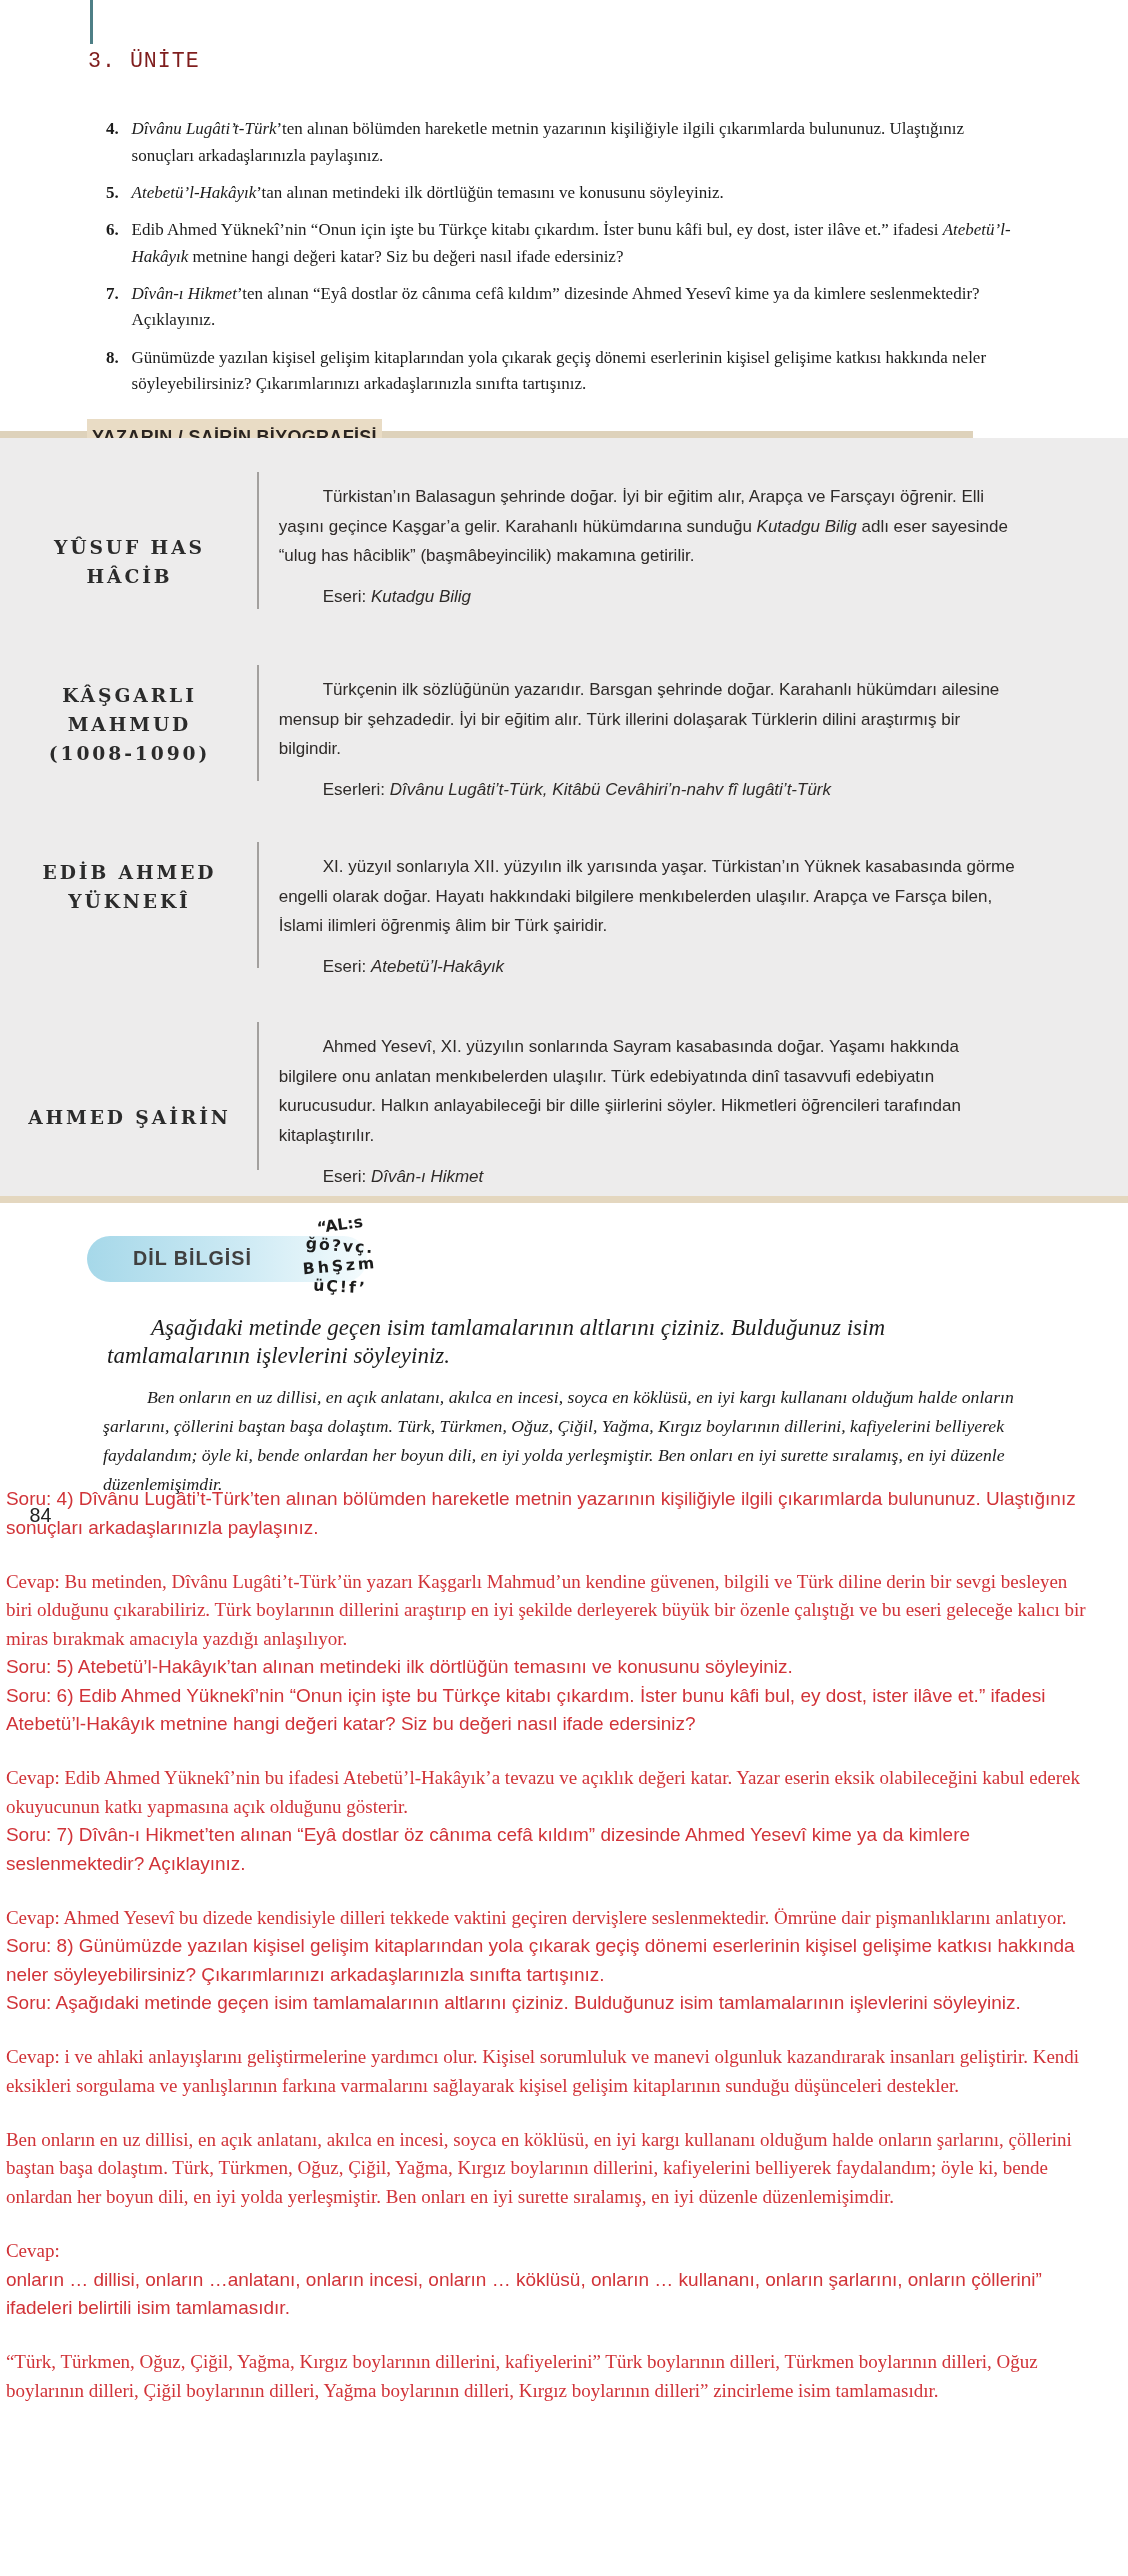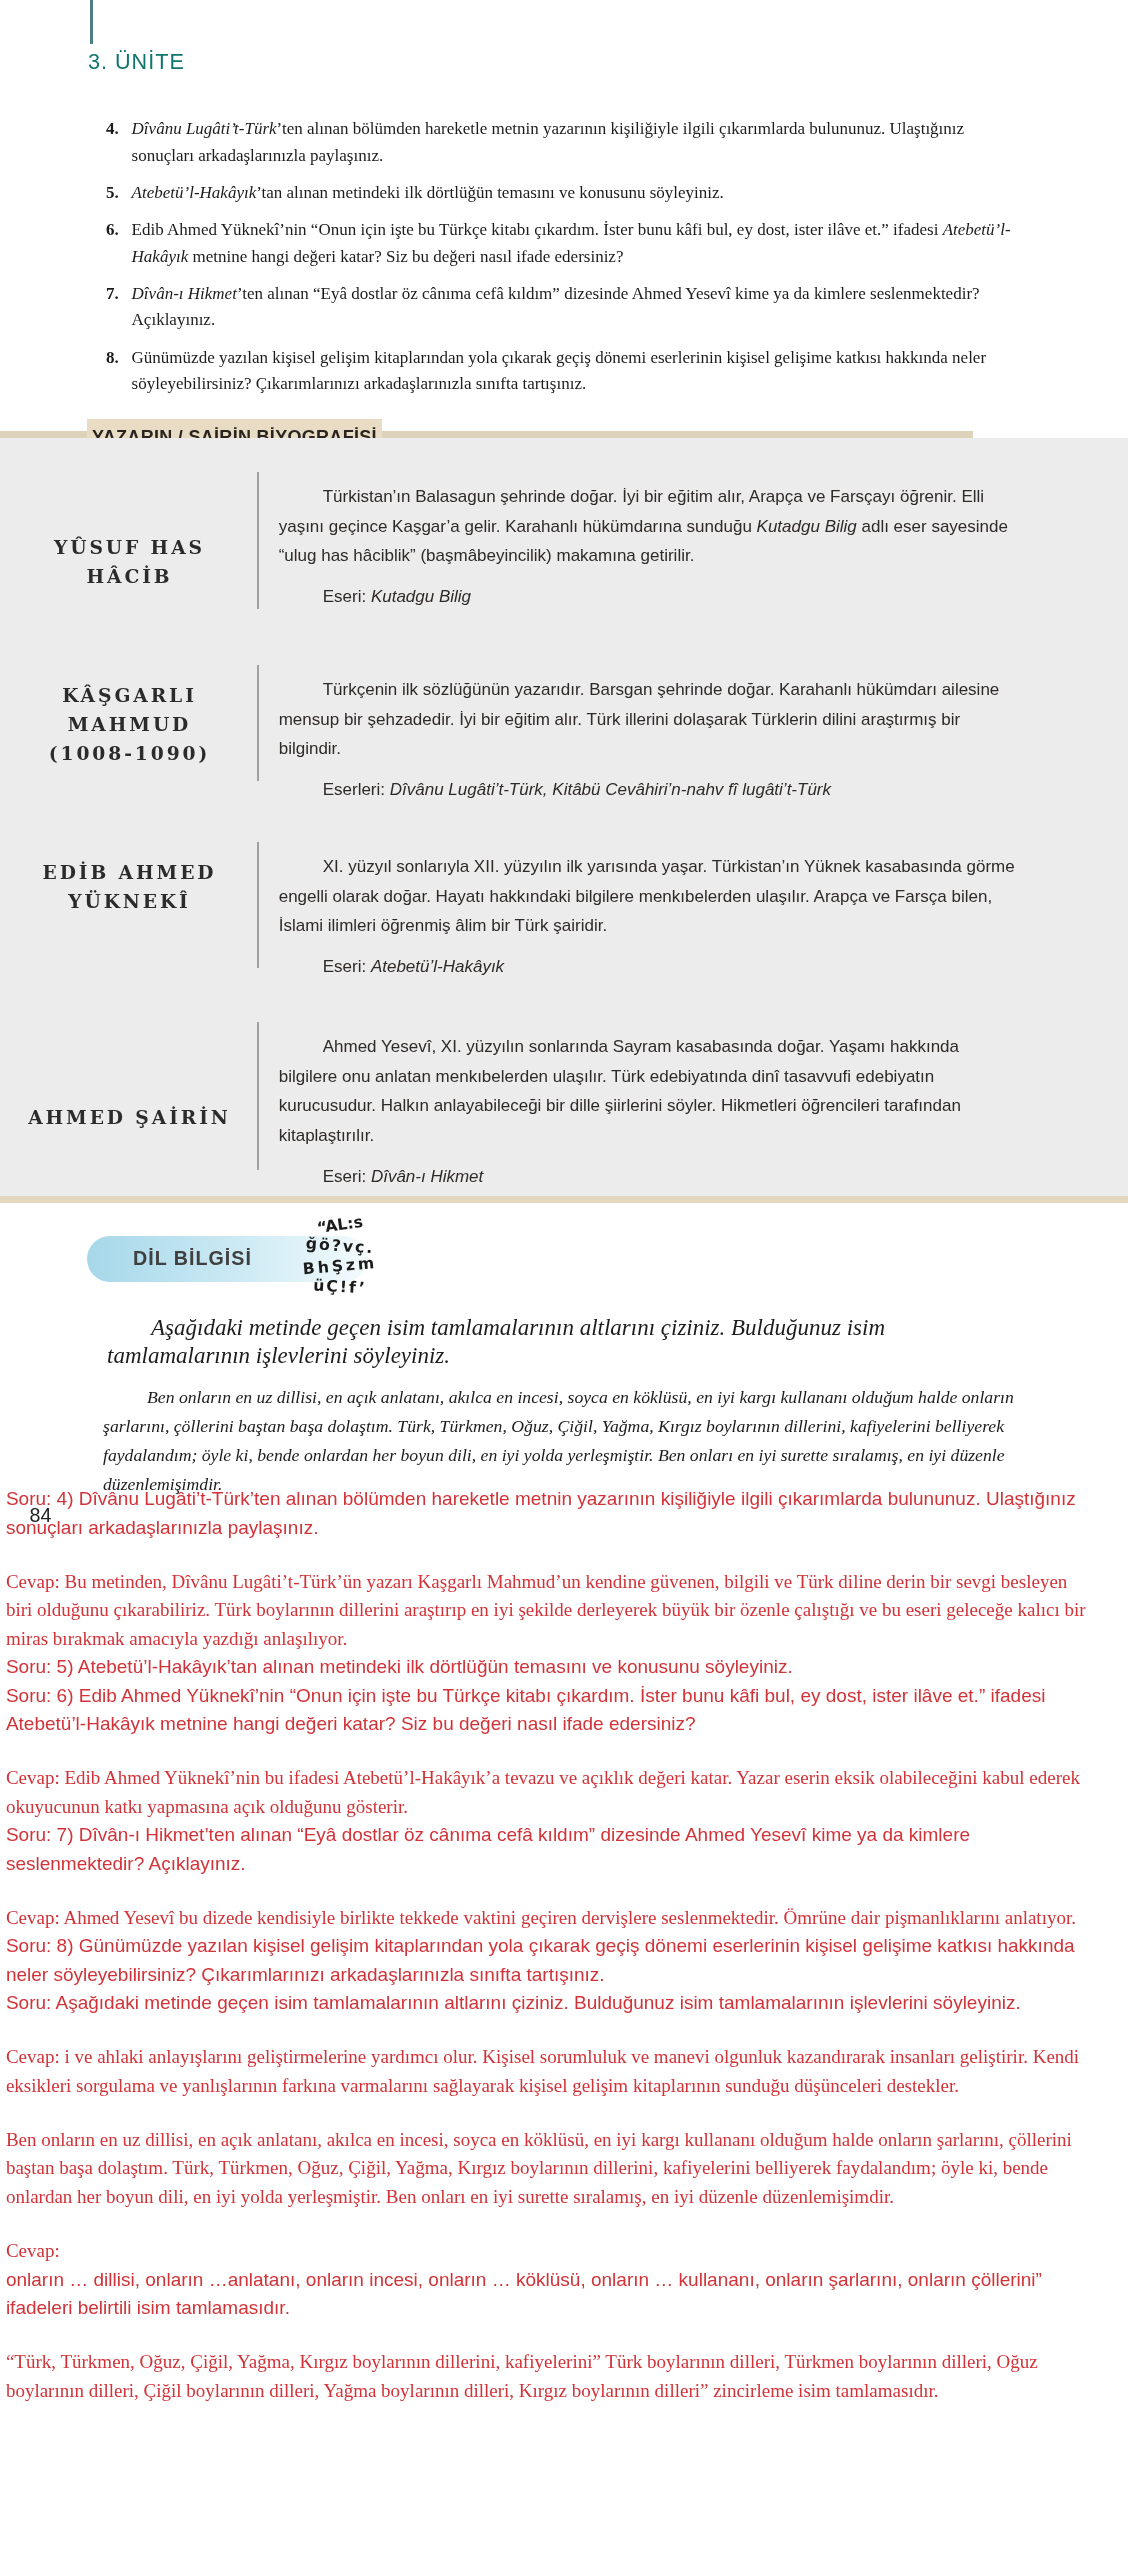--- a/index.html
+++ b/index.html
@@ -2,21 +2,21 @@
 <html><head>
 <meta charset="utf-8">
 <style>
   html,body{margin:0;padding:0;}
   body{
     width:1129px;height:2576px;position:relative;background:#ffffff;
     font-family:"Liberation Sans",sans-serif;overflow:hidden;
   }
   
   .unit-rule{position:absolute;left:90px;top:0;width:2.9px;height:44px;background:#4e7f86;}
-  .unit-label{position:absolute;left:88px;top:49px;font-size:21.6px;color:#0f766e;letter-spacing:1px;font-family:Liberation Sans, sans-serif;}
+  .unit-label{position:absolute;left:88px;top:49px;font-size:21.6px;color:#7f1d1d;letter-spacing:1px;font-family:Liberation Mono, monospace;}
   
   .questions{position:absolute;left:106px;top:116px;width:914px;font-family:"Liberation Serif",serif;font-size:17px;line-height:26.5px;color:#1c1c1c;}
   .question{display:flex;margin-bottom:10.8px;}
   .question .qnum{font-weight:bold;width:25.6px;flex:0 0 25.6px;}
   .question .qtext{flex:1;}
   
   .bio-top-rule{position:absolute;left:0;top:431px;width:973px;height:6.9px;background:#ded2bb;}
   .bio-header-box{position:absolute;left:87px;top:419px;width:295px;height:36px;background:#e9dcc5;display:flex;align-items:center;justify-content:center;text-align:right;}
   .bio-header-box span{font-weight:bold;font-size:18px;color:#2a2420;letter-spacing:0.3px;}
   .bio-panel{position:absolute;left:0;top:438px;width:1129px;height:758px;background:#edecec;}
@@ -142,21 +142,21 @@
   <p class="grammar-quote">Ben onların en uz dillisi, en açık anlatanı, akılca en incesi, soyca en köklüsü, en iyi kargı kullananı olduğum halde onların şarlarını, çöllerini baştan başa dolaştım. Türk, Türkmen, Oğuz, Çiğil, Yağma, Kırgız boylarının dillerini, kafiyelerini belliyerek faydalandım; öyle ki, bende onlardan her boyun dili, en iyi yolda yerleşmiştir. Ben onları en iyi surette sıralamış, en iyi düzenle düzenlemişimdir.</p>
 </div>
 
 <div class="answers">
   <p class="ans">Soru: 4) Dîvânu Lugâti’t-Türk’ten alınan bölümden hareketle metnin yazarının kişiliğiyle ilgili çıkarımlarda bulununuz. Ulaştığınız sonuçları arkadaşlarınızla paylaşınız.</p>
   <p class="ans gap">Cevap: Bu metinden, Dîvânu Lugâti’t-Türk’ün yazarı Kaşgarlı Mahmud’un kendine güvenen, bilgili ve Türk diline derin bir sevgi besleyen biri olduğunu çıkarabiliriz. Türk boylarının dillerini araştırıp en iyi şekilde derleyerek büyük bir özenle çalıştığı ve bu eseri geleceğe kalıcı bir miras bırakmak amacıyla yazdığı anlaşılıyor.</p>
   <p class="ans">Soru: 5) Atebetü’l-Hakâyık’tan alınan metindeki ilk dörtlüğün temasını ve konusunu söyleyiniz.</p>
   <p class="ans">Soru: 6) Edib Ahmed Yüknekî’nin “Onun için işte bu Türkçe kitabı çıkardım. İster bunu kâfi bul, ey dost, ister ilâve et.” ifadesi Atebetü’l-Hakâyık metnine hangi değeri katar? Siz bu değeri nasıl ifade edersiniz?</p>
   <p class="ans gap">Cevap: Edib Ahmed Yüknekî’nin bu ifadesi Atebetü’l-Hakâyık’a tevazu ve açıklık değeri katar. Yazar eserin eksik olabileceğini kabul ederek okuyucunun katkı yapmasına açık olduğunu gösterir.</p>
   <p class="ans">Soru: 7) Dîvân-ı Hikmet’ten alınan “Eyâ dostlar öz cânıma cefâ kıldım” dizesinde Ahmed Yesevî kime ya da kimlere seslenmektedir? Açıklayınız.</p>
-  <p class="ans gap">Cevap: Ahmed Yesevî bu dizede kendisiyle birlikte tekkede vaktini geçiren dervişlere seslenmektedir. Ömrüne dair pişmanlıklarını anlatıyor.</p>
+  <p class="ans gap">Cevap: Ahmed Yesevî bu dizede kendisiyle dilleri tekkede vaktini geçiren dervişlere seslenmektedir. Ömrüne dair pişmanlıklarını anlatıyor.</p>
   <p class="ans">Soru: 8) Günümüzde yazılan kişisel gelişim kitaplarından yola çıkarak geçiş dönemi eserlerinin kişisel gelişime katkısı hakkında neler söyleyebilirsiniz? Çıkarımlarınızı arkadaşlarınızla sınıfta tartışınız.</p>
   <p class="ans">Soru: Aşağıdaki metinde geçen isim tamlamalarının altlarını çiziniz. Bulduğunuz isim tamlamalarının işlevlerini söyleyiniz.</p>
   <p class="ans gap">Cevap: i ve ahlaki anlayışlarını geliştirmelerine yardımcı olur. Kişisel sorumluluk ve manevi olgunluk kazandırarak insanları geliştirir. Kendi eksikleri sorgulama ve yanlışlarının farkına varmalarını sağlayarak kişisel gelişim kitaplarının sunduğu düşünceleri destekler.</p>
   <p class="ans gap">Ben onların en uz dillisi, en açık anlatanı, akılca en incesi, soyca en köklüsü, en iyi kargı kullananı olduğum halde onların şarlarını, çöllerini baştan başa dolaştım. Türk, Türkmen, Oğuz, Çiğil, Yağma, Kırgız boylarının dillerini, kafiyelerini belliyerek faydalandım; öyle ki, bende onlardan her boyun dili, en iyi yolda yerleşmiştir. Ben onları en iyi surette sıralamış, en iyi düzenle düzenlemişimdir.</p>
   <p class="ans gap">Cevap:</p>
   <p class="ans">onların … dillisi, onların …anlatanı, onların incesi, onların … köklüsü, onların … kullananı, onların şarlarını, onların çöllerini” ifadeleri belirtili isim tamlamasıdır.</p>
   <p class="ans gap">“Türk, Türkmen, Oğuz, Çiğil, Yağma, Kırgız boylarının dillerini, kafiyelerini” Türk boylarının dilleri, Türkmen boylarının dilleri, Oğuz boylarının dilleri, Çiğil boylarının dilleri, Yağma boylarının dilleri, Kırgız boylarının dilleri” zincirleme isim tamlamasıdır.</p>
 </div>
 
 <div class="page-number">84</div>

